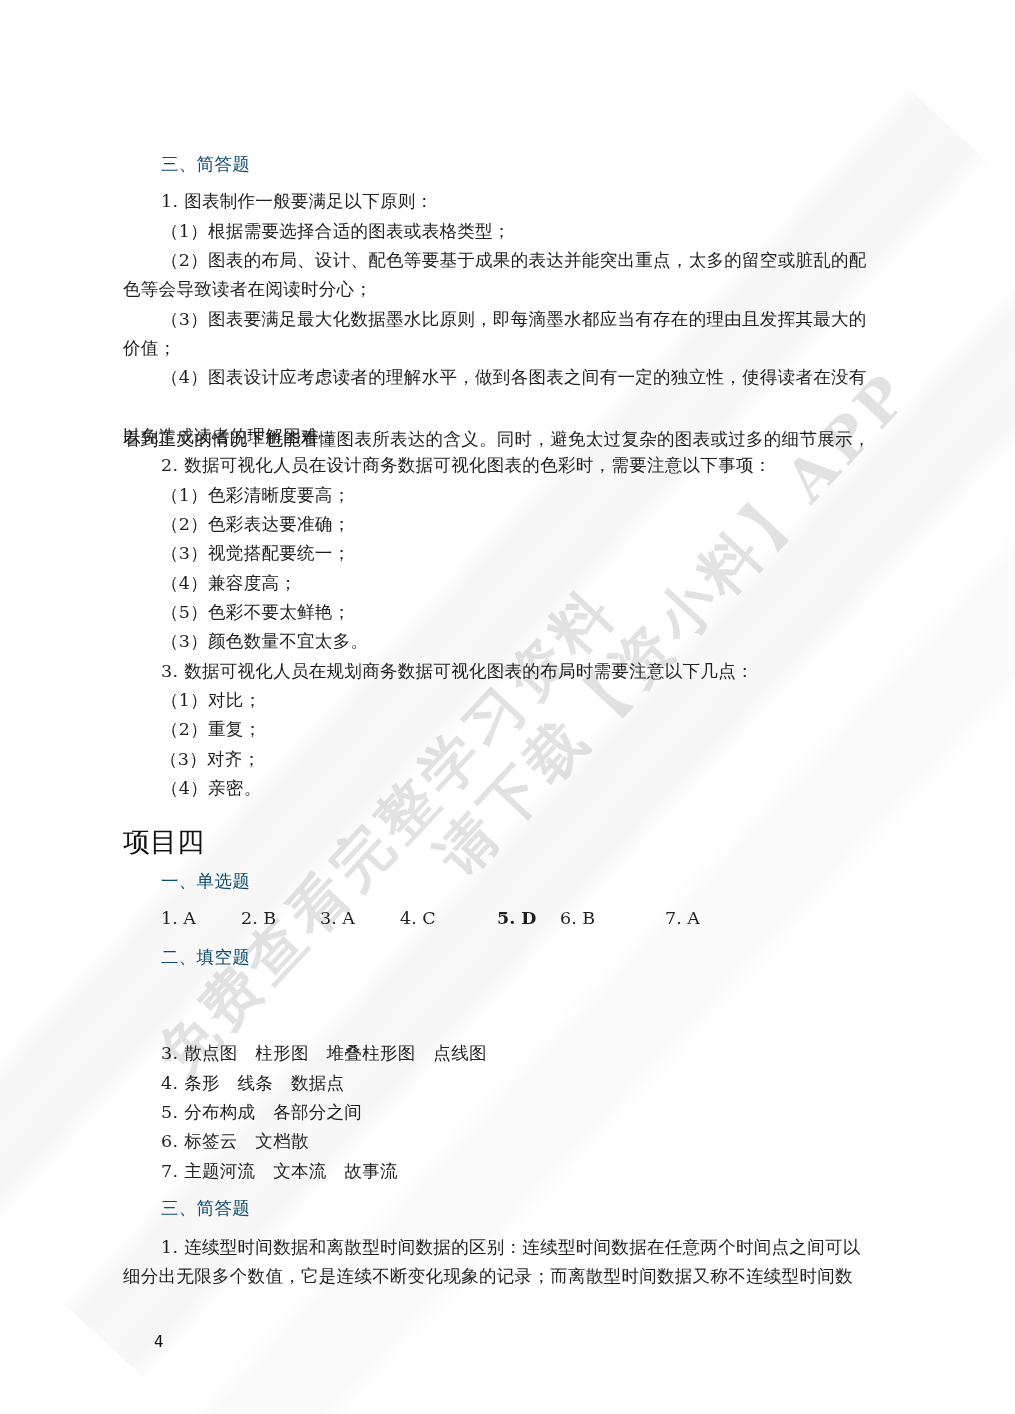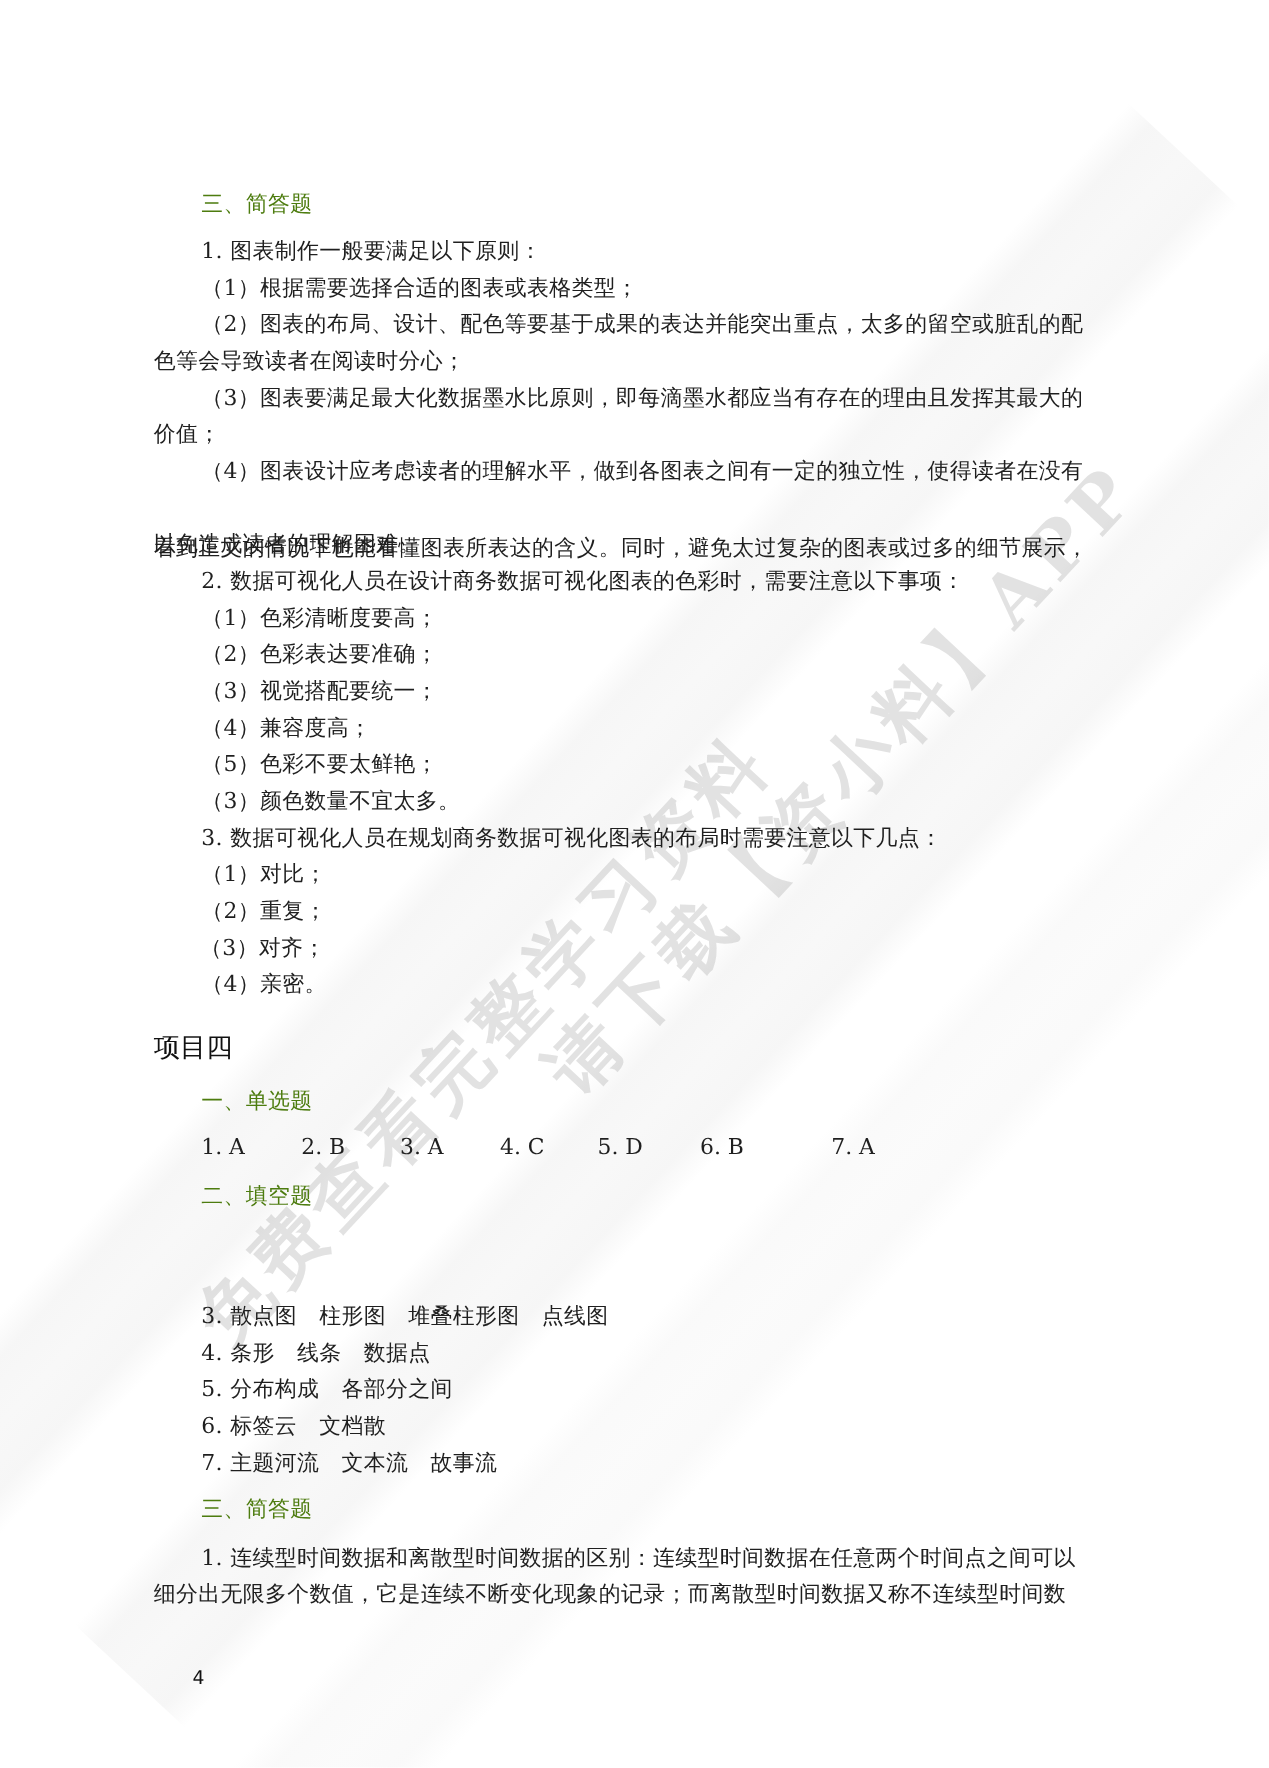--- a/index.html
+++ b/index.html
@@ -23,26 +23,26 @@
       color: rgba(160,160,160,0.30); font-size: 58px; letter-spacing: 6px;
       white-space: nowrap;
     }
     .page { position: absolute; left: 0; top: 0; width: 1015px; height: 1414px; }
     .line {
       position: absolute; font-size: 17.5px; line-height: 22px; white-space: nowrap;
       letter-spacing: 0.3px;
     }
     .heading {
       font-family: "DejaVu Sans", "Liberation Sans", sans-serif;
-      font-size: 17.5px; font-weight: normal; color: #4d7c0f;
+      font-size: 17.5px; font-weight: normal; color: #0c4a6e;
     }
     .project-title {
       position: absolute; left: 123px; top: 824px;
       font-family: "DejaVu Sans", "Liberation Sans", sans-serif;
-      font-size: 21px; color: #111;
+      font-size: 27px; color: #111;
     }
     .answers { position: absolute; left: 161px; top: 908px; font-size: 17.5px; }
     .answers span { position: absolute; white-space: nowrap; }
     .page-number {
       position: absolute; left: 154px; top: 1333px;
       font-family: "DejaVu Sans", "Liberation Sans", sans-serif; font-size: 15px; color: #111;
     }
   </style>
 </head>
 <body>
@@ -85,21 +85,21 @@
 
   <div class="project-title">项目四</div>
 
   <div class="line heading" style="left:161px; top:870px;">一、单选题</div>
 
   <div class="answers">
     <span style="left:0px;">1. A</span>
     <span style="left:80px;">2. B</span>
     <span style="left:159px;">3. A</span>
     <span style="left:239px;">4. C</span>
-    <span style="left:317px;">5. D</span>
+    <span style="left:336px;font-weight:bold;">5. D</span>
     <span style="left:399px;">6. B</span>
     <span style="left:504px;">7. A</span>
   </div>
 
   <div class="line heading" style="left:161px; top:946px;">二、填空题</div>
   <div class="line" style="left:161px; top:1042px;">3. 散点图　柱形图　堆叠柱形图　点线图</div>
   <div class="line" style="left:161px; top:1072px;">4. 条形　线条　数据点</div>
   <div class="line" style="left:161px; top:1101px;">5. 分布构成　各部分之间</div>
   <div class="line" style="left:161px; top:1130px;">6. 标签云　文档散</div>
   <div class="line" style="left:161px; top:1160px;">7. 主题河流　文本流　故事流</div>

